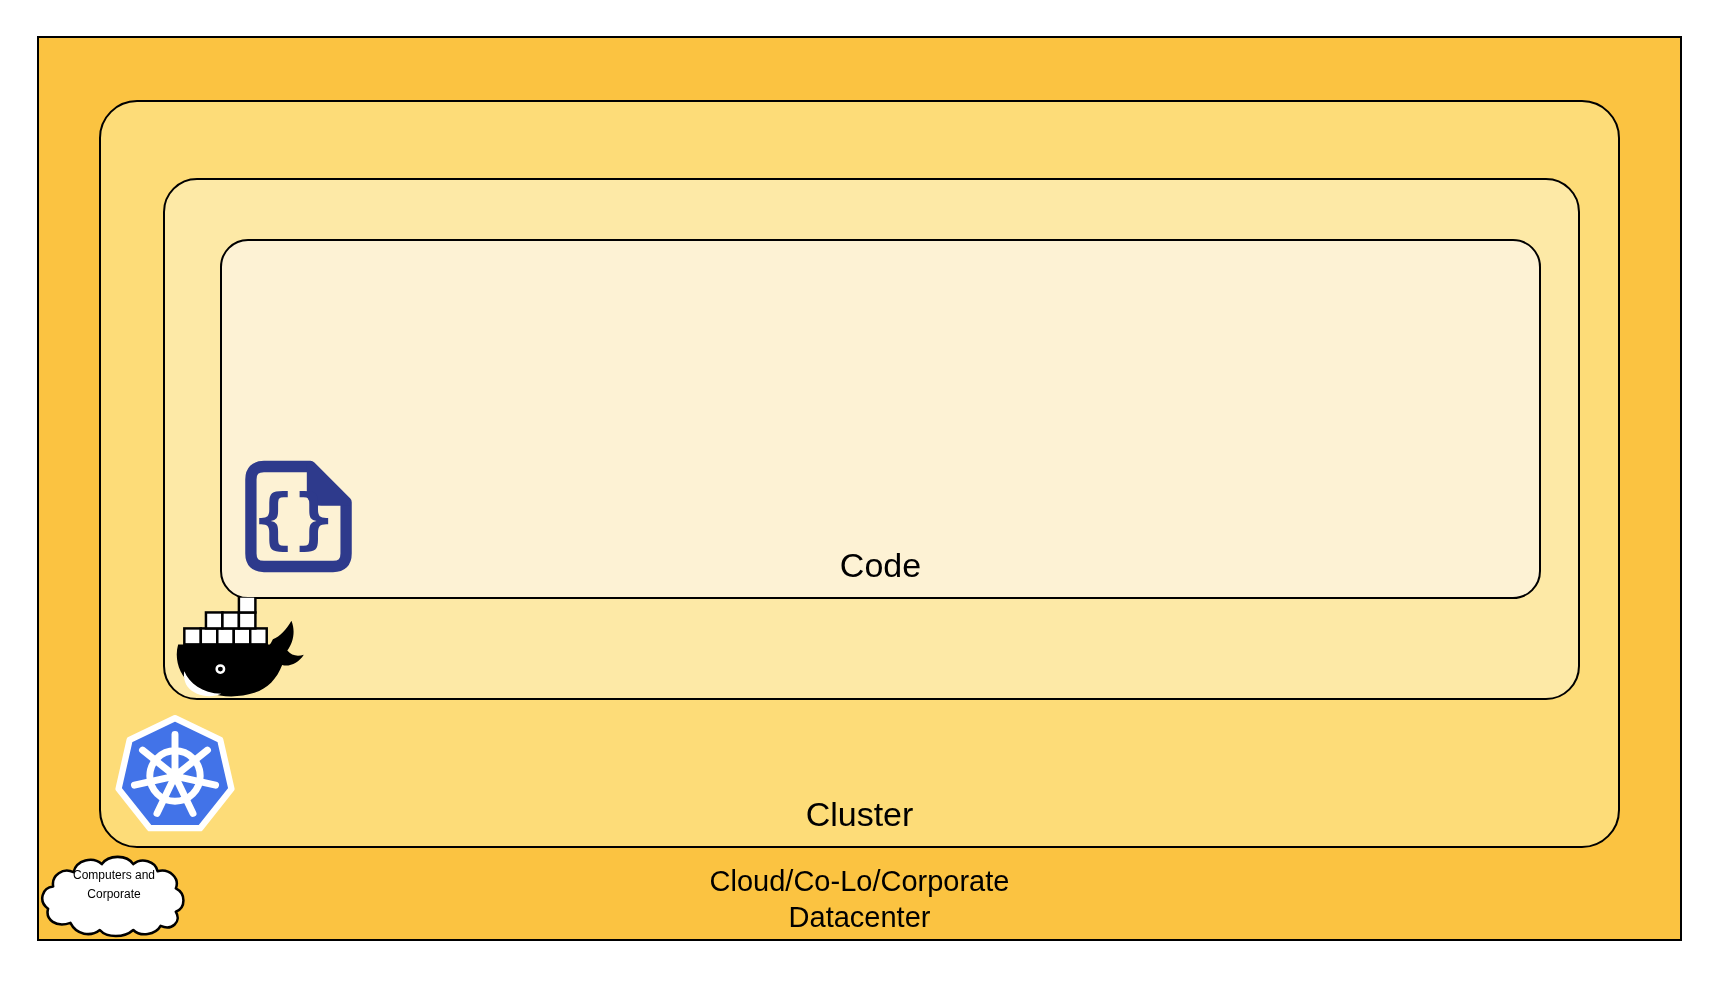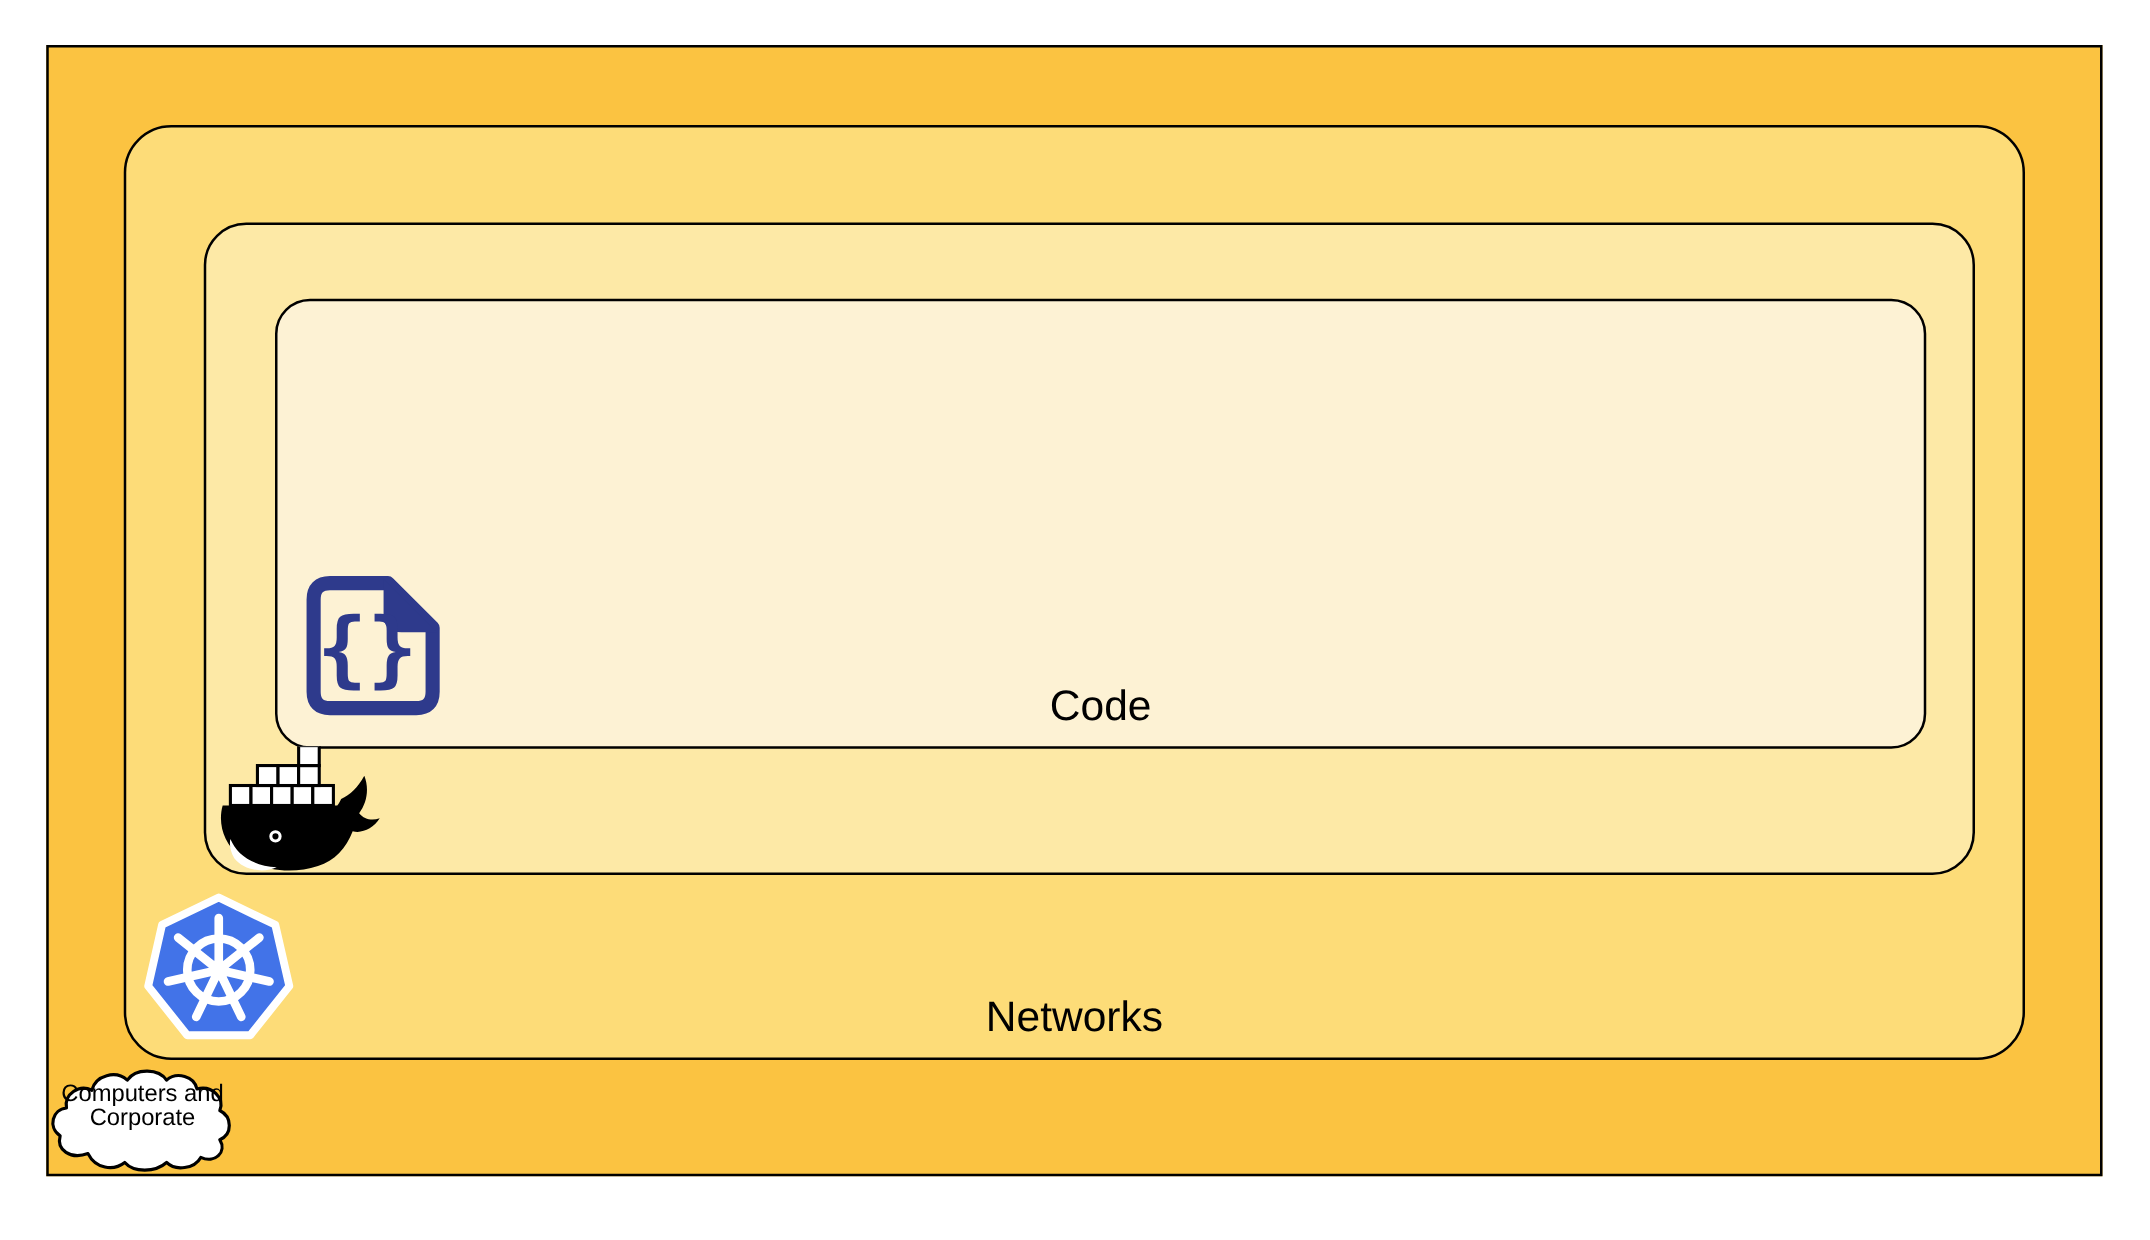--- a/index.html
+++ b/index.html
@@ -28,36 +28,40 @@
 
   .icon { position: absolute; }
   #code-icon   { left: 239px; top: 455px; width: 119px; height: 123px; }
   #docker-icon { left: 173px; top: 597px; width: 138px; height: 103px; }
   #k8s-icon    { left: 112px; top: 710px; width: 126px; height: 127px; }
 
   #cloud-callout { position: absolute; left: 40px; top: 850px; width: 148px; height: 89px; }
   #cloud-callout svg { position: absolute; left: 0; top: 0; width: 100%; height: 100%; }
   .cloud-text {
     position: absolute; left: 0; right: 0; top: 16px;
-    text-align: center; font-size: 19px; line-height: 19px; color: #000;
+    text-align: center; font-size: 12px; line-height: 19px; color: #000;
   }
 </style>
 </head>
 <body>
 
 <div class="stage">
 
   <div class="box" id="box-datacenter">
     <div class="box" id="box-cluster">
       <div class="box" id="box-container">
         <div class="box" id="box-code">
           <div class="layer-label" id="label-code">Code</div>
         </div>
       </div>
-      <div class="layer-label" id="label-cluster">Networks</div>
+      <div class="layer-label" id="label-cluster">Cluster</div>
+    </div>
+    <div class="layer-label" id="label-datacenter">
+      <div>Cloud/Co-Lo/Corporate</div>
+      <div>Datacenter</div>
     </div>
   </div>
 
   <svg class="icon" id="code-icon" viewBox="0 0 100 100">
     <path fill="none" stroke-width="9.5" stroke-linejoin="round" d="M60 8 L21 8 Q10 8 10 19 L10 81 Q10 92 21 92 L79 92 Q90 92 90 81 L90 38 L60 8 Z" stroke="#2E3A8C"></path>
     <path d="M57 5 L93 41 L69 41 Q57 41 57 29 Z" fill="#2E3A8C"></path>
     <text x="46" y="71" text-anchor="middle" font-size="56" font-weight="bold" font-family="DejaVu Sans Mono, monospace" fill="#2E3A8C">{}</text>
   </svg>
 
   <svg class="icon" id="docker-icon" viewBox="0 0 132 100">

